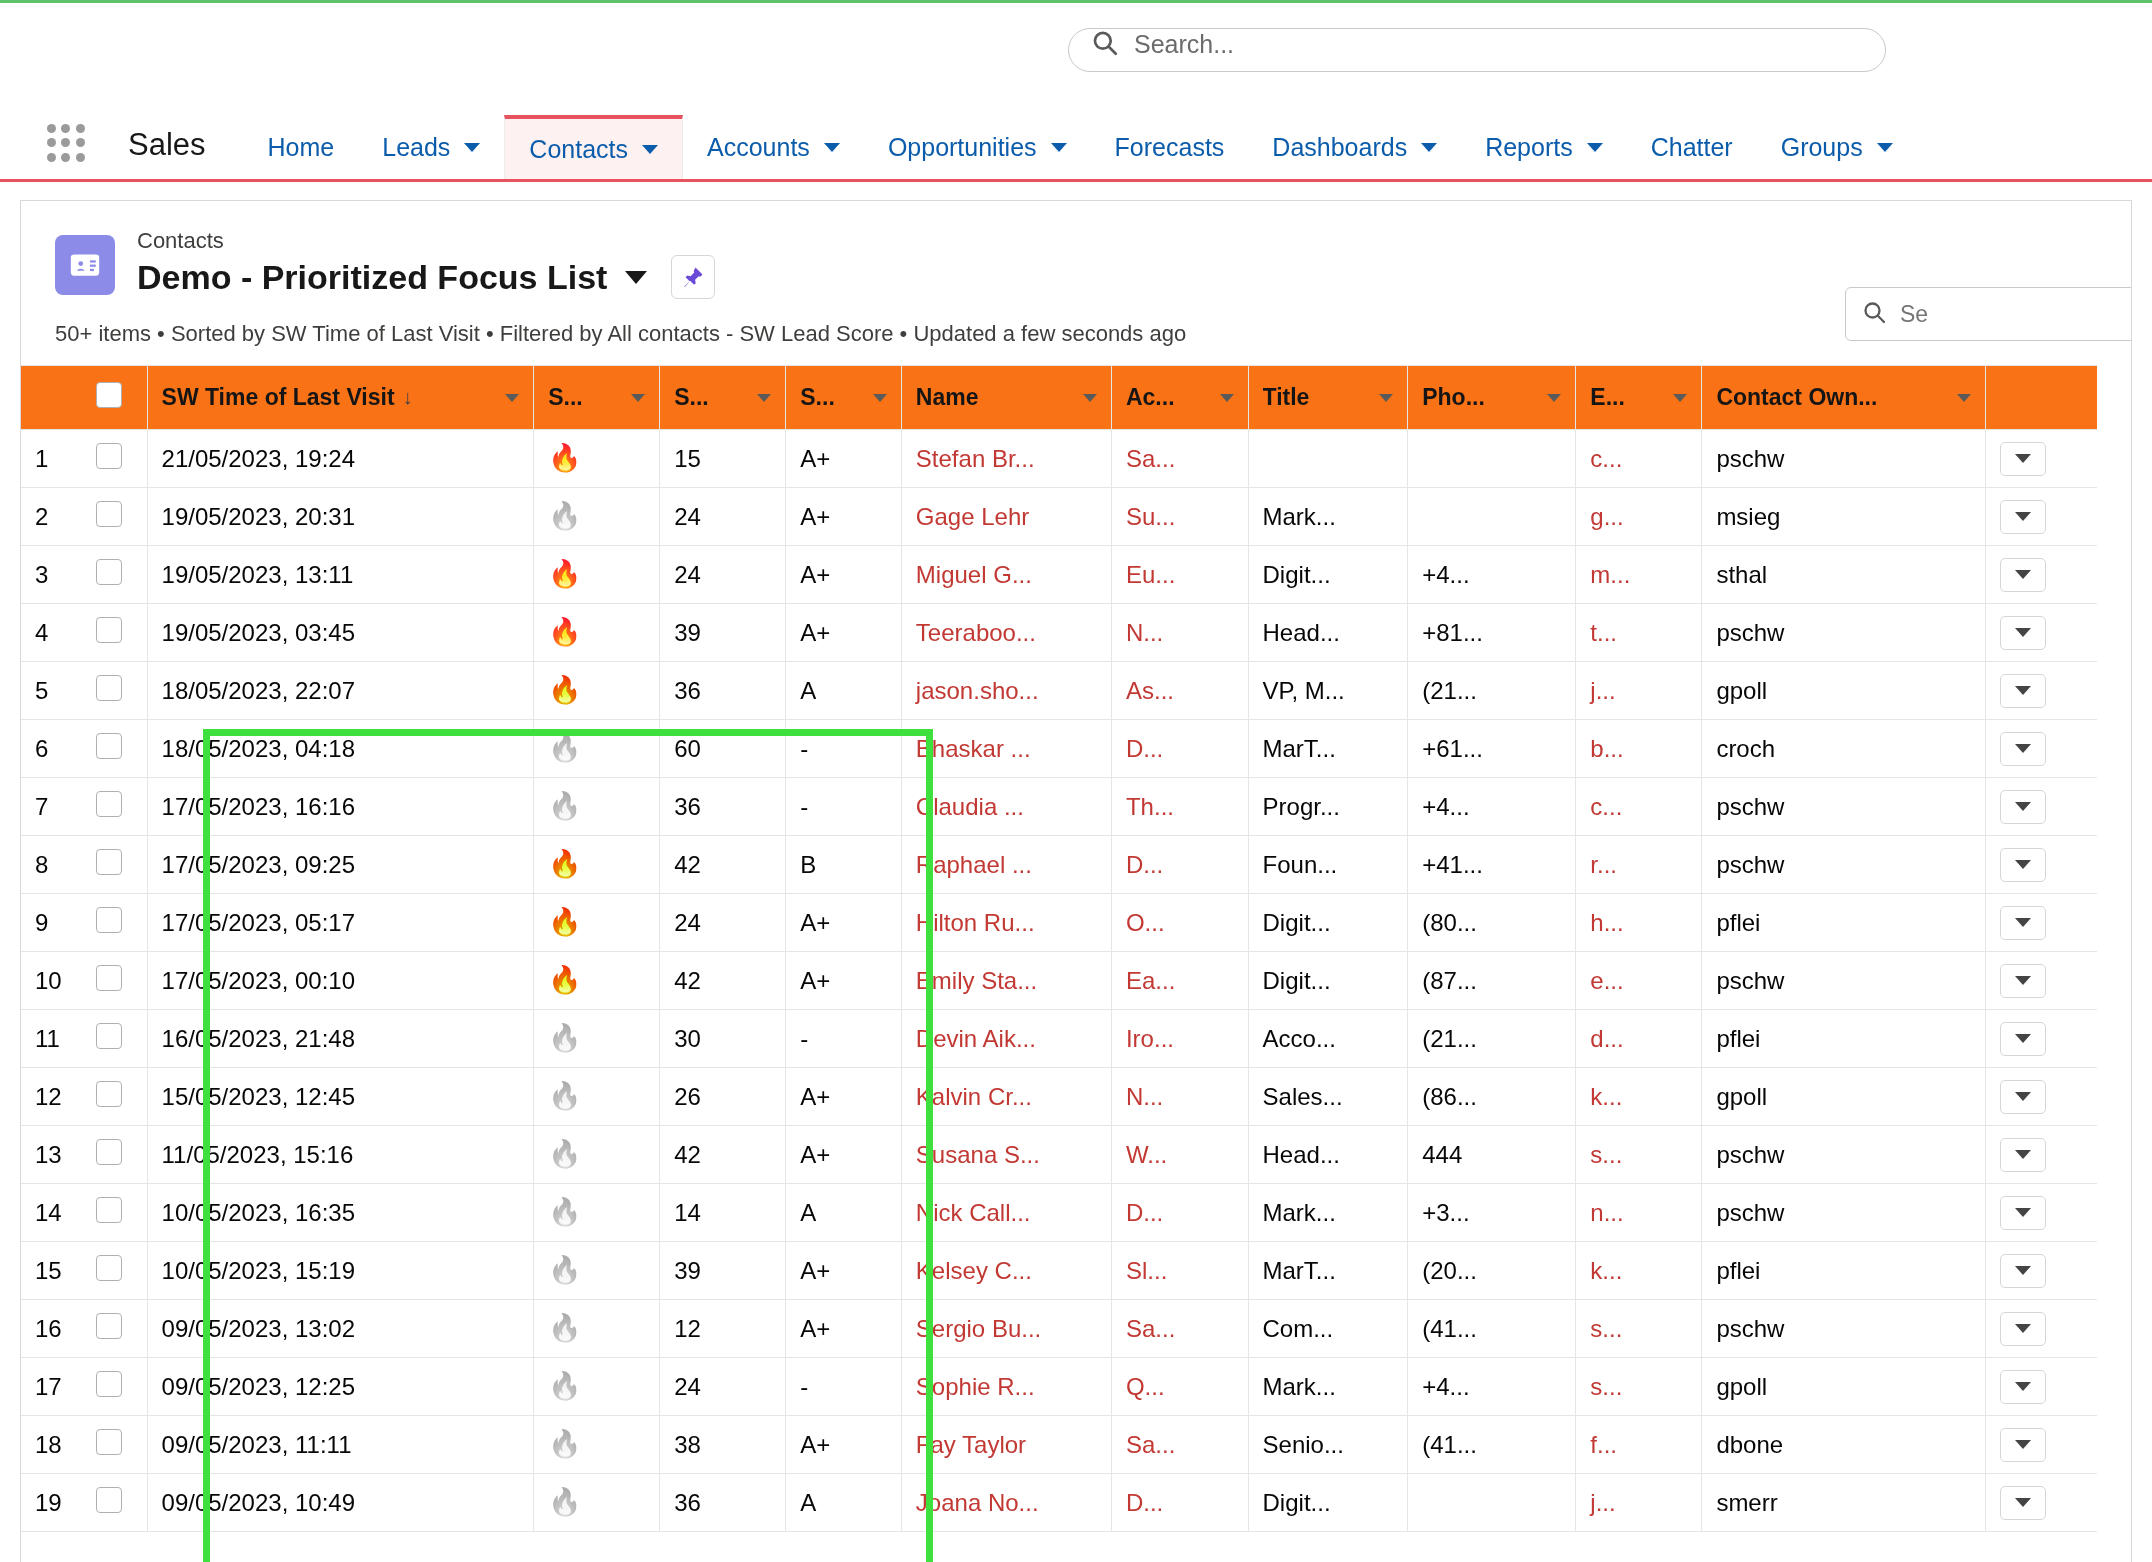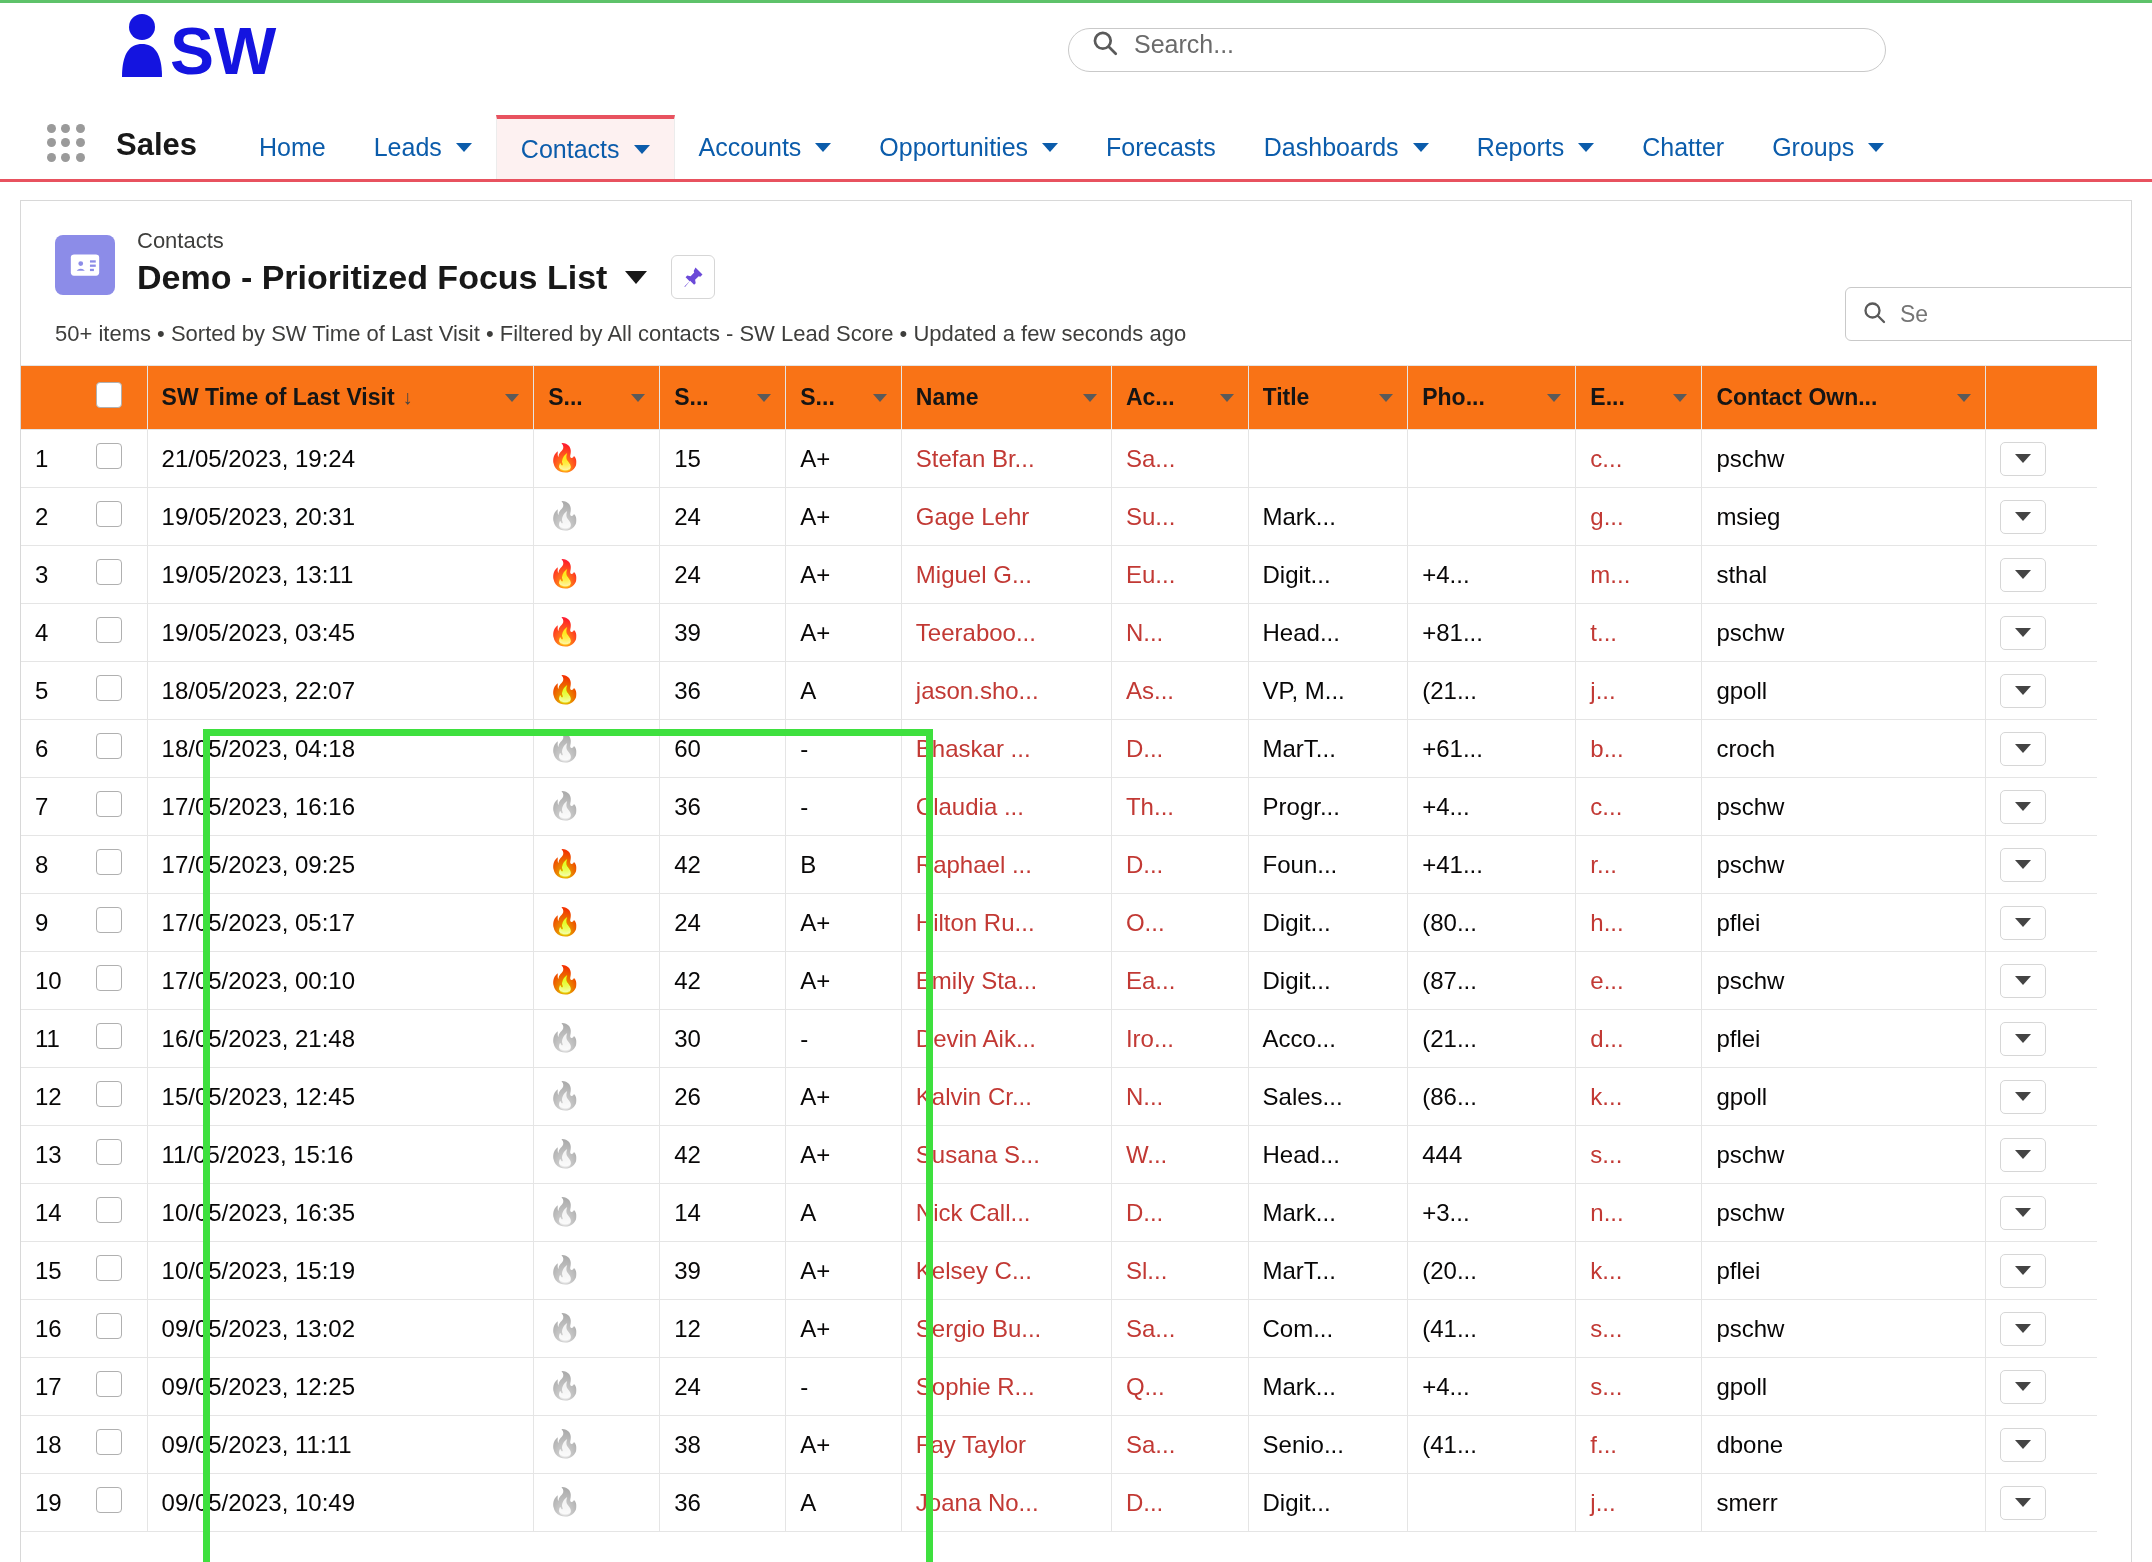--- a/index.html
+++ b/index.html
@@ -80,22 +80,22 @@
   }
   .app-launcher i {
     background: #9a9a9a;
     border-radius: 50%;
     display: block;
     width: 9px; height: 9px;
   }
   .app-name {
     font-size: 31px;
     color: #181818;
-    font-weight: bold;
-    margin-left: 28px;
+    font-weight: normal;
+    margin-left: 40px;
     margin-bottom: 16px;
     white-space: nowrap;
   }
   .nav-items {
     display: flex;
     align-items: flex-end;
     margin-left: 38px;
     height: 100%;
   }
   .nav-item {
@@ -310,27 +310,20 @@
     top: 364px;
     width: 730px;
     height: 1200px;
     z-index: 5;
   }
 </style>
 </head>
 <body>
 
 <div class="topbar">
-  <div class="logo">
-    <svg width="250" height="76" viewBox="0 0 250 76">
-      <circle cx="34" cy="16" r="13" fill="#1414e0"></circle>
-      <path d="M14 66 C14 42 22 33 34 33 C46 33 54 42 54 66 Z" fill="#1414e0"></path>
-      <text x="62" y="63" font-family="Liberation Sans, sans-serif" font-size="66" font-weight="bold" fill="#1414e0">SW</text>
-    </svg>
-  </div>
 
   <div class="global-search">
     <span class="s-icon">
       <svg width="27" height="27" viewBox="0 0 24 24" fill="none" stroke="#5a5a5a" stroke-width="2.4">
         <circle cx="10.5" cy="10.5" r="7"></circle>
           <line x1="15.8" y1="15.8" x2="22" y2="22" stroke-linecap="round"></line>
       </svg>
     </span>
     <input type="text" placeholder="Search..." style="">
   </div>

